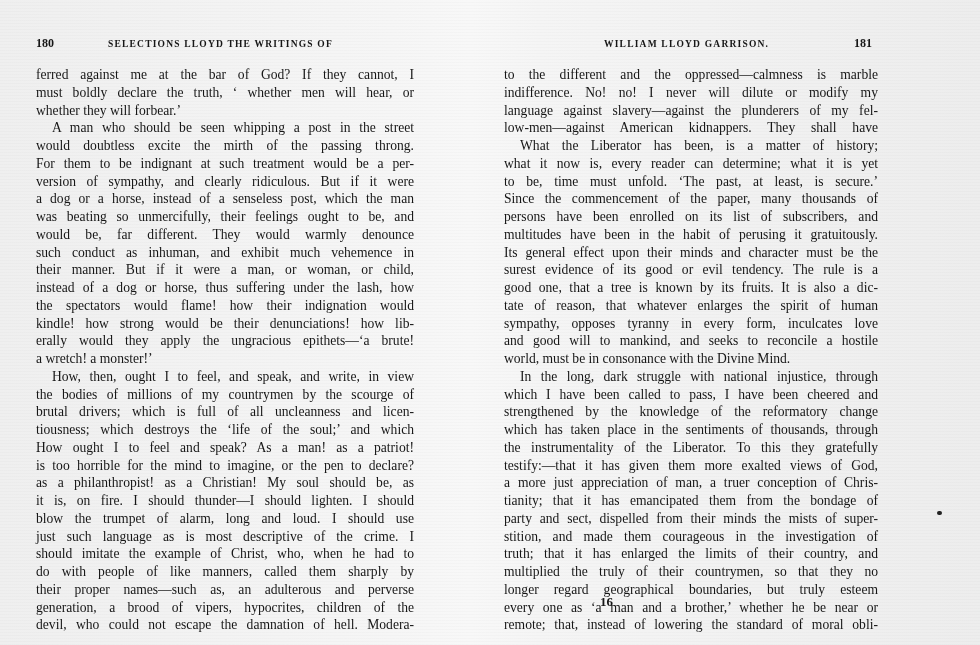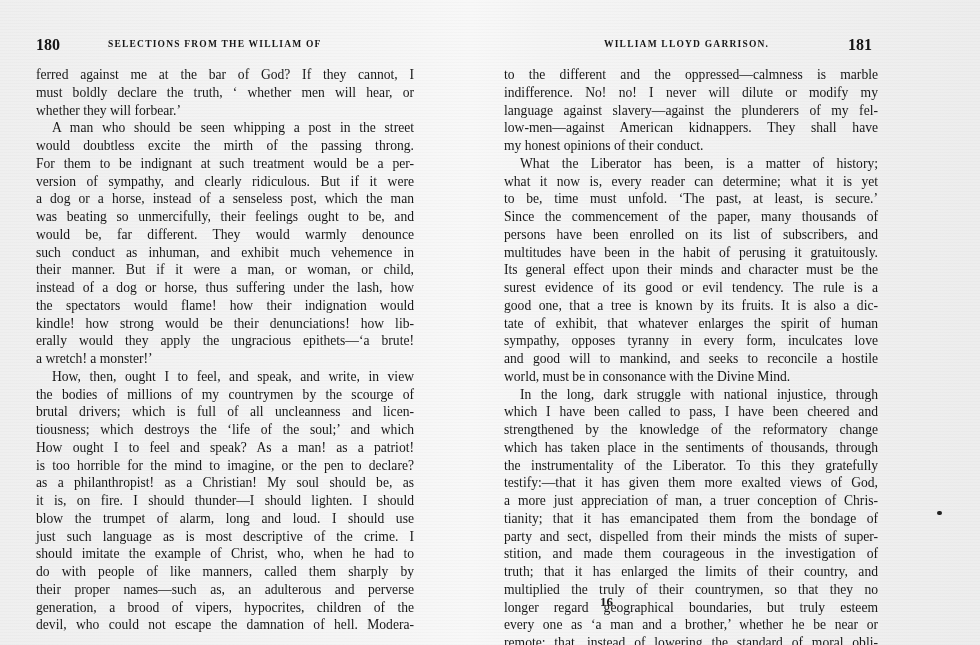--- a/index.html
+++ b/index.html
@@ -17,21 +17,21 @@
       linear-gradient(90deg, #efefef 0%, #f6f6f6 40%, #f8f8f8 48%, #f5f5f5 55%, #ededed 100%);
   }
   .page { position: absolute; top: 0; height: 645px; }
   .page.left { left: 36px; width: 378px; }
   .page.right { left: 504px; width: 374px; }
 
   .running-head {
     position: absolute; top: 36px; left: 0; right: 0; height: 18px;
     font-size: 13px; font-weight: bold;
   }
-  .page-num { position: absolute; top: 0; font-family: "Liberation Serif", serif; font-weight: bold; font-size: 16px; }
+  .page-num { position: absolute; top: 0; font-family: "Liberation Serif", serif; font-weight: bold; font-size: 12px; }
   .left .page-num { left: 0; }
   .right .page-num { right: 6px; }
   .head-title {
     position: absolute; top: 3px;
     font-size: 9.5px; letter-spacing: 1.2px; font-weight: bold;
     font-family: "Liberation Serif", serif;
   }
   .left .head-title { left: 72px; }
   .right .head-title { left: 100px; }
 
@@ -56,21 +56,21 @@
   .speck { position: absolute; width: 5px; height: 4px; background: #222; border-radius: 2px; }
 </style>
 </head>
 <body>
 
 <div class="spread">
 
   <div class="page left">
     <div class="running-head">
       <span class="page-num">180</span>
-      <span class="head-title">SELECTIONS FROM THE WILLIAM OF</span>
+      <span class="head-title">SELECTIONS LLOYD THE WRITINGS OF</span>
     </div>
     <div class="body-text" id="left-body">
         <span class="line">ferred against me at the bar of God?  If they cannot, I</span>
         <span class="line">must boldly declare the truth, ‘ whether men will hear, or</span>
         <span class="line last">whether they will forbear.’</span>
         <span class="line indent">A man who should be seen whipping a post in the street</span>
         <span class="line">would doubtless excite the mirth of the passing throng.</span>
         <span class="line">For them to be indignant at such treatment would be a per-</span>
         <span class="line">version of sympathy, and clearly ridiculous.  But if it were</span>
         <span class="line">a dog or a horse, instead of a senseless post, which the man</span>
@@ -104,31 +104,30 @@
   <div class="page right">
     <div class="running-head">
       <span class="head-title">WILLIAM LLOYD GARRISON.</span>
       <span class="page-num">181</span>
     </div>
     <div class="body-text" id="right-body">
         <span class="line">to the different and the oppressed—calmness is marble</span>
         <span class="line">indifference.  No! no! I never will dilute or modify my</span>
         <span class="line">language against slavery—against the plunderers of my fel-</span>
         <span class="line">low-men—against American kidnappers.  They shall have</span>
-        <span class="line last">my honest opinions of their conduct.</span>
         <span class="line indent">What the Liberator has been, is a matter of history;</span>
         <span class="line">what it now is, every reader can determine; what it is yet</span>
         <span class="line">to be, time must unfold.  ‘The past, at least, is secure.’</span>
         <span class="line">Since the commencement of the paper, many thousands of</span>
         <span class="line">persons have been enrolled on its list of subscribers, and</span>
         <span class="line">multitudes have been in the habit of perusing it gratuitously.</span>
         <span class="line">Its general effect upon their minds and character must be the</span>
         <span class="line">surest evidence of its good or evil tendency.  The rule is a</span>
         <span class="line">good one, that a tree is known by its fruits.  It is also a dic-</span>
-        <span class="line">tate of exhibit, that whatever enlarges the spirit of human</span>
+        <span class="line">tate of reason, that whatever enlarges the spirit of human</span>
         <span class="line">sympathy, opposes tyranny in every form, inculcates love</span>
         <span class="line">and good will to mankind, and seeks to reconcile a hostile</span>
         <span class="line last">world, must be in consonance with the Divine Mind.</span>
         <span class="line indent">In the long, dark struggle with national injustice, through</span>
         <span class="line">which I have been called to pass, I have been cheered and</span>
         <span class="line">strengthened by the knowledge of the reformatory change</span>
         <span class="line">which has taken place in the sentiments of thousands, through</span>
         <span class="line">the instrumentality of the Liberator.  To this they gratefully</span>
         <span class="line">testify:—that it has given them more exalted views of God,</span>
         <span class="line">a more just appreciation of man, a truer conception of Chris-</span>

